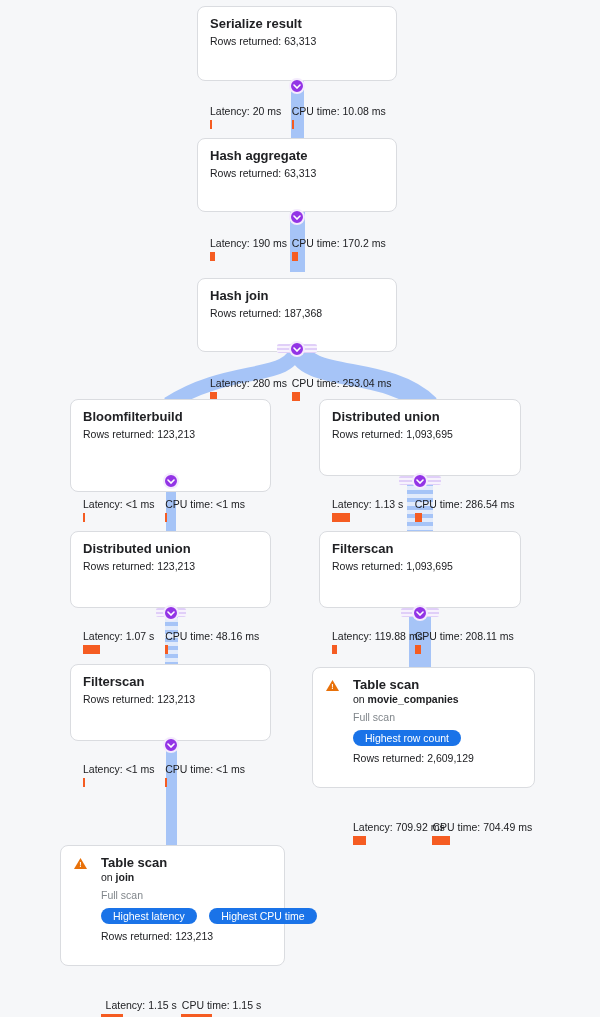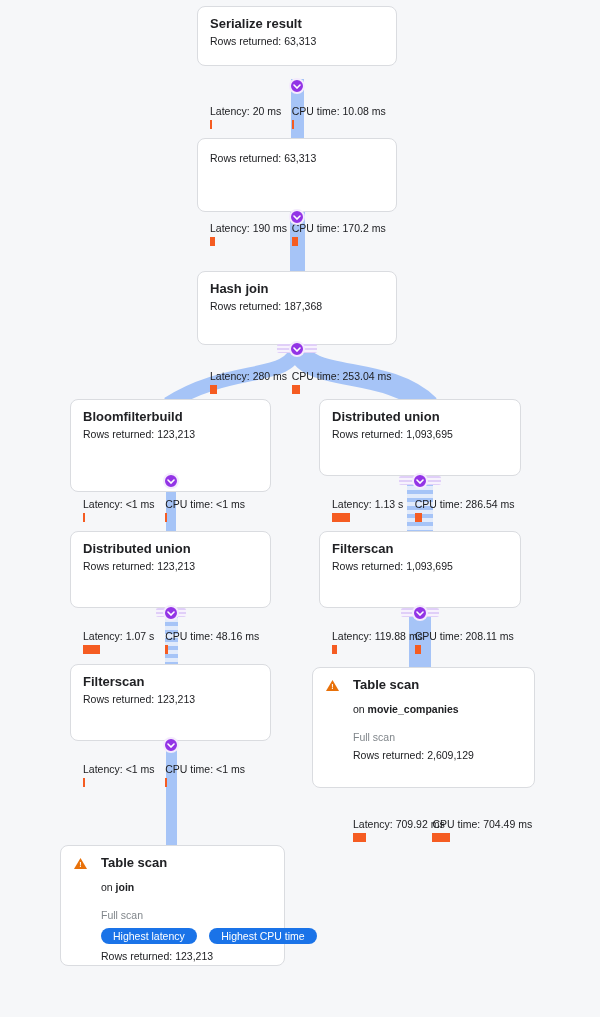--- a/index.html
+++ b/index.html
@@ -24,23 +24,23 @@
   .toggle { position:absolute; width:16px; height:16px; border-radius:50%;
             background:#9334e6; border:2px solid rgba(255,255,255,.9); z-index:4;
             display:flex; align-items:center; justify-content:center; cursor:pointer; }
   .toggle svg { display:block; }
 
   .ts .content { margin-left:28px; }
   .warn { position:absolute; left:13px; top:12px; width:13px; height:11px;
           background:#e8710a; clip-path:polygon(50% 0,100% 100%,0 100%);
           display:flex; align-items:flex-end; justify-content:center;
           color:#fff; font-size:7px; font-weight:bold; line-height:1; padding-bottom:1px; }
-  .ontable { font-size:10.5px; color:#202124; margin-top:11px; }
+  .ontable { font-size:10.5px; color:#202124; margin-top:1px; }
   .ontable b { font-weight:bold; }
-  .fullscan { font-size:10.5px; color:#80868b; margin-top:16px; }
+  .fullscan { font-size:10.5px; color:#80868b; margin-top:6px; }
   .badges { margin-top:5px; white-space:nowrap; }
   .badge { display:inline-block; background:#1a73e8; color:#fff; font-size:10.5px;
            padding:2px 12px; border-radius:9px; margin-right:8px; }
   .ts .rows { margin-top:6px; }
   .ts .metrics { margin-top:9px;text-align:center; }
 </style>
 </head>
 <body>
 
 <div class="canvas">
@@ -56,60 +56,61 @@
   <svg class="links" width="600" height="1017" viewBox="0 0 600 1017">
     <path d="M297,346 C293,382 230,364 168,404" fill="none" stroke="#a6c4f7" stroke-width="14"></path>
     <path d="M297,346 C304,384 386,364 429,406" fill="none" stroke="#a6c4f7" stroke-width="22"></path>
   </svg>
 
   <div class="ribbon" style="left:277px;top:344px;width:40px;"></div>
   <div class="ribbon" style="left:399px;top:476px;width:42px;"></div>
   <div class="ribbon" style="left:156px;top:608px;width:30px;"></div>
   <div class="ribbon" style="left:401px;top:608px;width:38px;"></div>
 
-  <div class="card" style="left:197px;top:6px;width:200px;height:60px;">
+  <div class="card" style="left:197px;top:6px;width:200px;height:75px;">
     <div class="title">Serialize result</div>
     <div class="rows"><span>Rows returned:</span> <span>63,313</span></div>
     <div class="metrics">
       <div class="metric">
         <div class="mlabel"><span>Latency:</span> <span>20 ms</span></div>
         <div class="bar" style="width:2px;"></div>
       </div>
       <div class="metric">
         <div class="mlabel"><span>CPU time:</span> <span>10.08 ms</span></div>
         <div class="bar" style="width:2px;"></div>
       </div>
     </div>
   </div>
   <div class="toggle" style="left:289px;top:78px;">
       <svg width="8" height="5" viewBox="0 0 8 5">
         <polyline points="1,1 4,4 7,1" fill="none" stroke="#fff" stroke-width="1.6" stroke-linecap="round"></polyline>
       </svg>
     </div>
 
   <div class="card" style="left:197px;top:138px;width:200px;height:74px;">
+    <div class="title">Hash aggregate</div>
     <div class="rows"><span>Rows returned:</span> <span>63,313</span></div>
     <div class="metrics">
       <div class="metric">
         <div class="mlabel"><span>Latency:</span> <span>190 ms</span></div>
         <div class="bar" style="width:5px;"></div>
       </div>
       <div class="metric">
         <div class="mlabel"><span>CPU time:</span> <span>170.2 ms</span></div>
         <div class="bar" style="width:6px;"></div>
       </div>
     </div>
   </div>
   <div class="toggle" style="left:289px;top:209px;">
       <svg width="8" height="5" viewBox="0 0 8 5">
         <polyline points="1,1 4,4 7,1" fill="none" stroke="#fff" stroke-width="1.6" stroke-linecap="round"></polyline>
       </svg>
     </div>
 
-  <div class="card" style="left:197px;top:271px;width:200px;height:74px;">
+  <div class="card" style="left:197px;top:278px;width:200px;height:74px;">
     <div class="title">Hash join</div>
     <div class="rows"><span>Rows returned:</span> <span>187,368</span></div>
     <div class="metrics">
       <div class="metric">
         <div class="mlabel"><span>Latency:</span> <span>280 ms</span></div>
         <div class="bar" style="width:7px;"></div>
       </div>
       <div class="metric">
         <div class="mlabel"><span>CPU time:</span> <span>253.04 ms</span></div>
         <div class="bar" style="width:8px;"></div>
@@ -221,20 +222,21 @@
         <polyline points="1,1 4,4 7,1" fill="none" stroke="#fff" stroke-width="1.6" stroke-linecap="round"></polyline>
       </svg>
     </div>
 
   <div class="card ts" style="left:312px;top:667px;width:223px;height:121px;">
     <span class="warn">!</span>
     <div class="content">
       <div class="title">Table scan</div>
       <div class="ontable"><span>on</span> <b>movie_companies</b></div>
       <div class="fullscan">Full scan</div>
+      <div class="badges"><span class="badge">Highest row count</span></div>
       <div class="rows"><span>Rows returned:</span> <span>2,609,129</span></div>
       <div class="metrics">
         <div class="metric">
           <div class="mlabel"><span>Latency:</span> <span>709.92 ms</span></div>
           <div class="bar" style="width:13px;"></div>
         </div>
         <div class="metric">
           <div class="mlabel"><span>CPU time:</span> <span>704.49 ms</span></div>
           <div class="bar" style="width:18px;"></div>
         </div>

